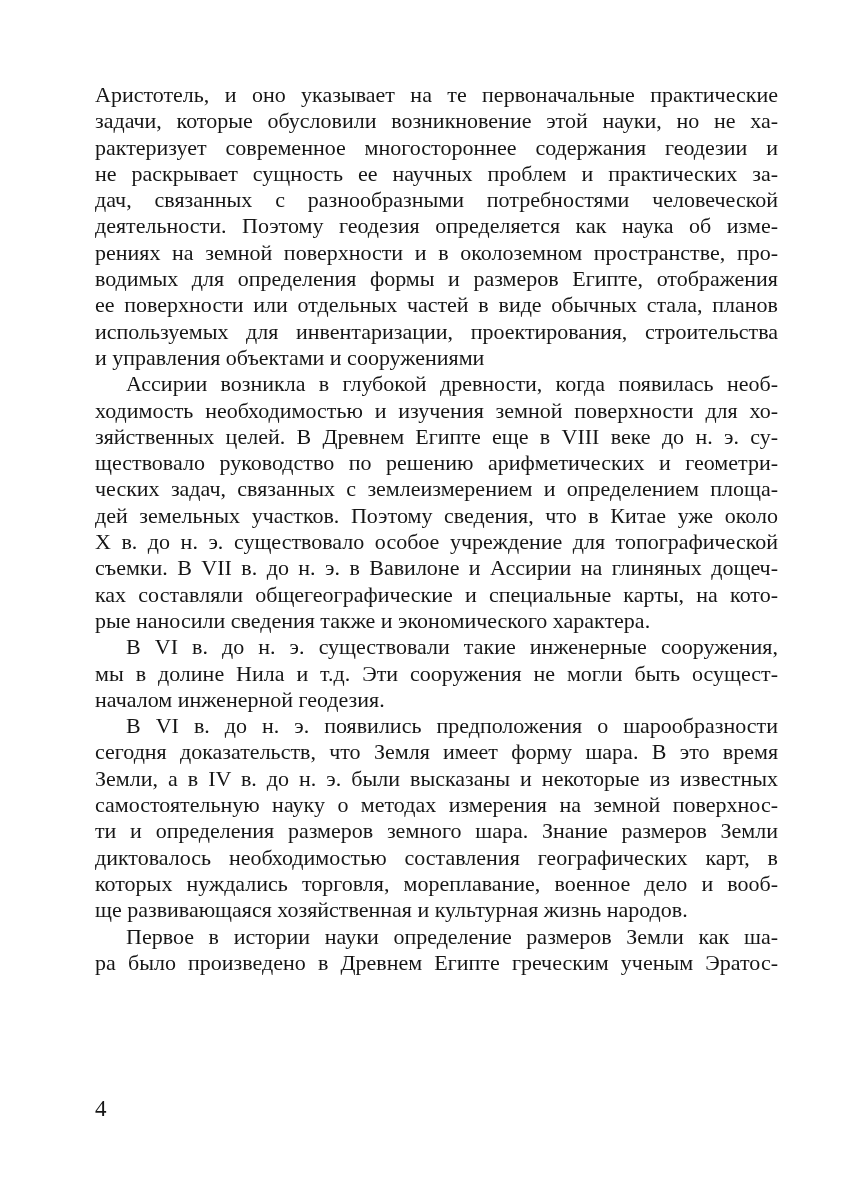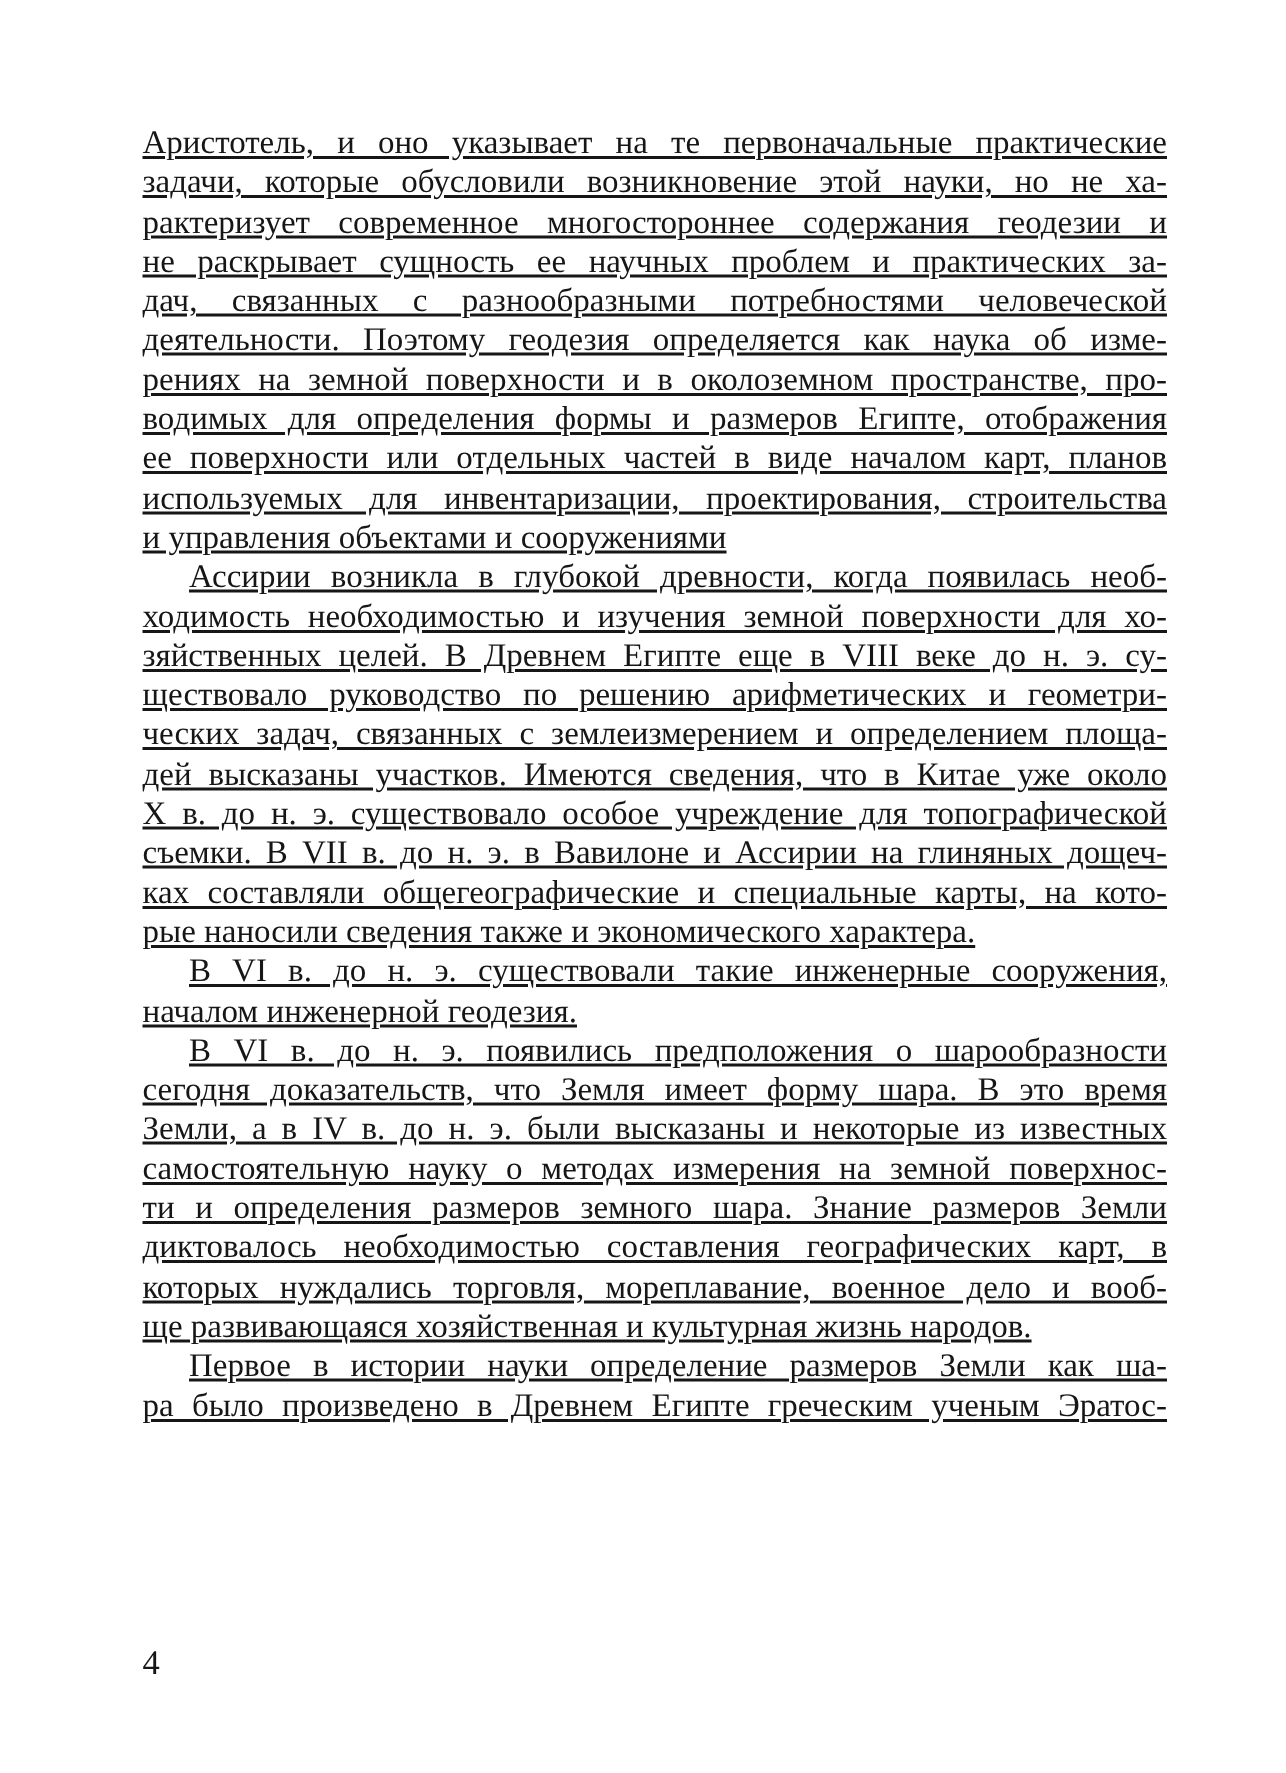--- a/index.html
+++ b/index.html
@@ -17,21 +17,21 @@
     color: #161616;
   }
   .text-block {
     position: absolute;
     left: 95px;
     top: 82px;
     width: 683px;
     font-size: 22px;
     line-height: 26.3px;
   }
-  .para { margin: 0; padding: 0; text-decoration: underline; }
+  .para { margin: 0; padding: 0; }
   .line {
     text-align: justify;
     text-align-last: justify;
   }
   .line.no-just {
     text-align-last: left;
   }
   .line.indent {
     text-indent: 31px;
   }
@@ -55,40 +55,41 @@
 
     <div class="para">
       <div class="line">Аристотель, и оно указывает на те первоначальные практические</div>
       <div class="line">задачи, которые обусловили возникновение этой науки, но не ха-</div>
       <div class="line">рактеризует современное многостороннее содержания геодезии и</div>
       <div class="line">не раскрывает сущность ее научных проблем и практических за-</div>
       <div class="line">дач, связанных с разнообразными потребностями человеческой</div>
       <div class="line">деятельности. Поэтому геодезия определяется как наука об изме-</div>
       <div class="line">рениях на земной поверхности и в околоземном пространстве, про-</div>
       <div class="line">водимых для определения формы и размеров Египте, отображения</div>
-      <div class="line">ее поверхности или отдельных частей в виде началом карт, планов</div>
+      <div class="line">ее поверхности или отдельных частей в виде обычных стала, планов</div>
       <div class="line">используемых для инвентаризации, проектирования, строительства</div>
       <div class="line no-just">и управления объектами и сооружениями</div>
     </div>
 
     <div class="para">
       <div class="line indent">Ассирии возникла в глубокой древности, когда появилась необ-</div>
       <div class="line">ходимость необходимостью и изучения земной поверхности для хо-</div>
       <div class="line">зяйственных целей. В Древнем Египте еще в VIII веке до н. э. су-</div>
       <div class="line">ществовало руководство по решению арифметических и геометри-</div>
       <div class="line">ческих задач, связанных с землеизмерением и определением площа-</div>
-      <div class="line">дей высказаны участков. Имеются сведения, что в Китае уже около</div>
+      <div class="line">дей земельных участков. Поэтому сведения, что в Китае уже около</div>
       <div class="line">X в. до н. э. существовало особое учреждение для топографической</div>
       <div class="line">съемки. В VII в. до н. э. в Вавилоне и Ассирии на глиняных дощеч-</div>
       <div class="line">ках составляли общегеографические и специальные карты, на кото-</div>
       <div class="line no-just">рые наносили сведения также и экономического характера.</div>
     </div>
 
     <div class="para">
       <div class="line indent">В VI в. до н. э. существовали такие инженерные сооружения,</div>
+      <div class="line">мы в долине Нила и т.д. Эти сооружения не могли быть осущест-</div>
       <div class="line no-just">началом инженерной геодезия.</div>
     </div>
 
     <div class="para">
       <div class="line indent">В VI в. до н. э. появились предположения о шарообразности</div>
       <div class="line">сегодня доказательств, что Земля имеет форму шара. В это время</div>
       <div class="line">Земли, а в IV в. до н. э. были высказаны и некоторые из известных</div>
       <div class="line">самостоятельную науку о методах измерения на земной поверхнос-</div>
       <div class="line">ти и определения размеров земного шара. Знание размеров Земли</div>
       <div class="line">диктовалось необходимостью составления географических карт, в</div>

